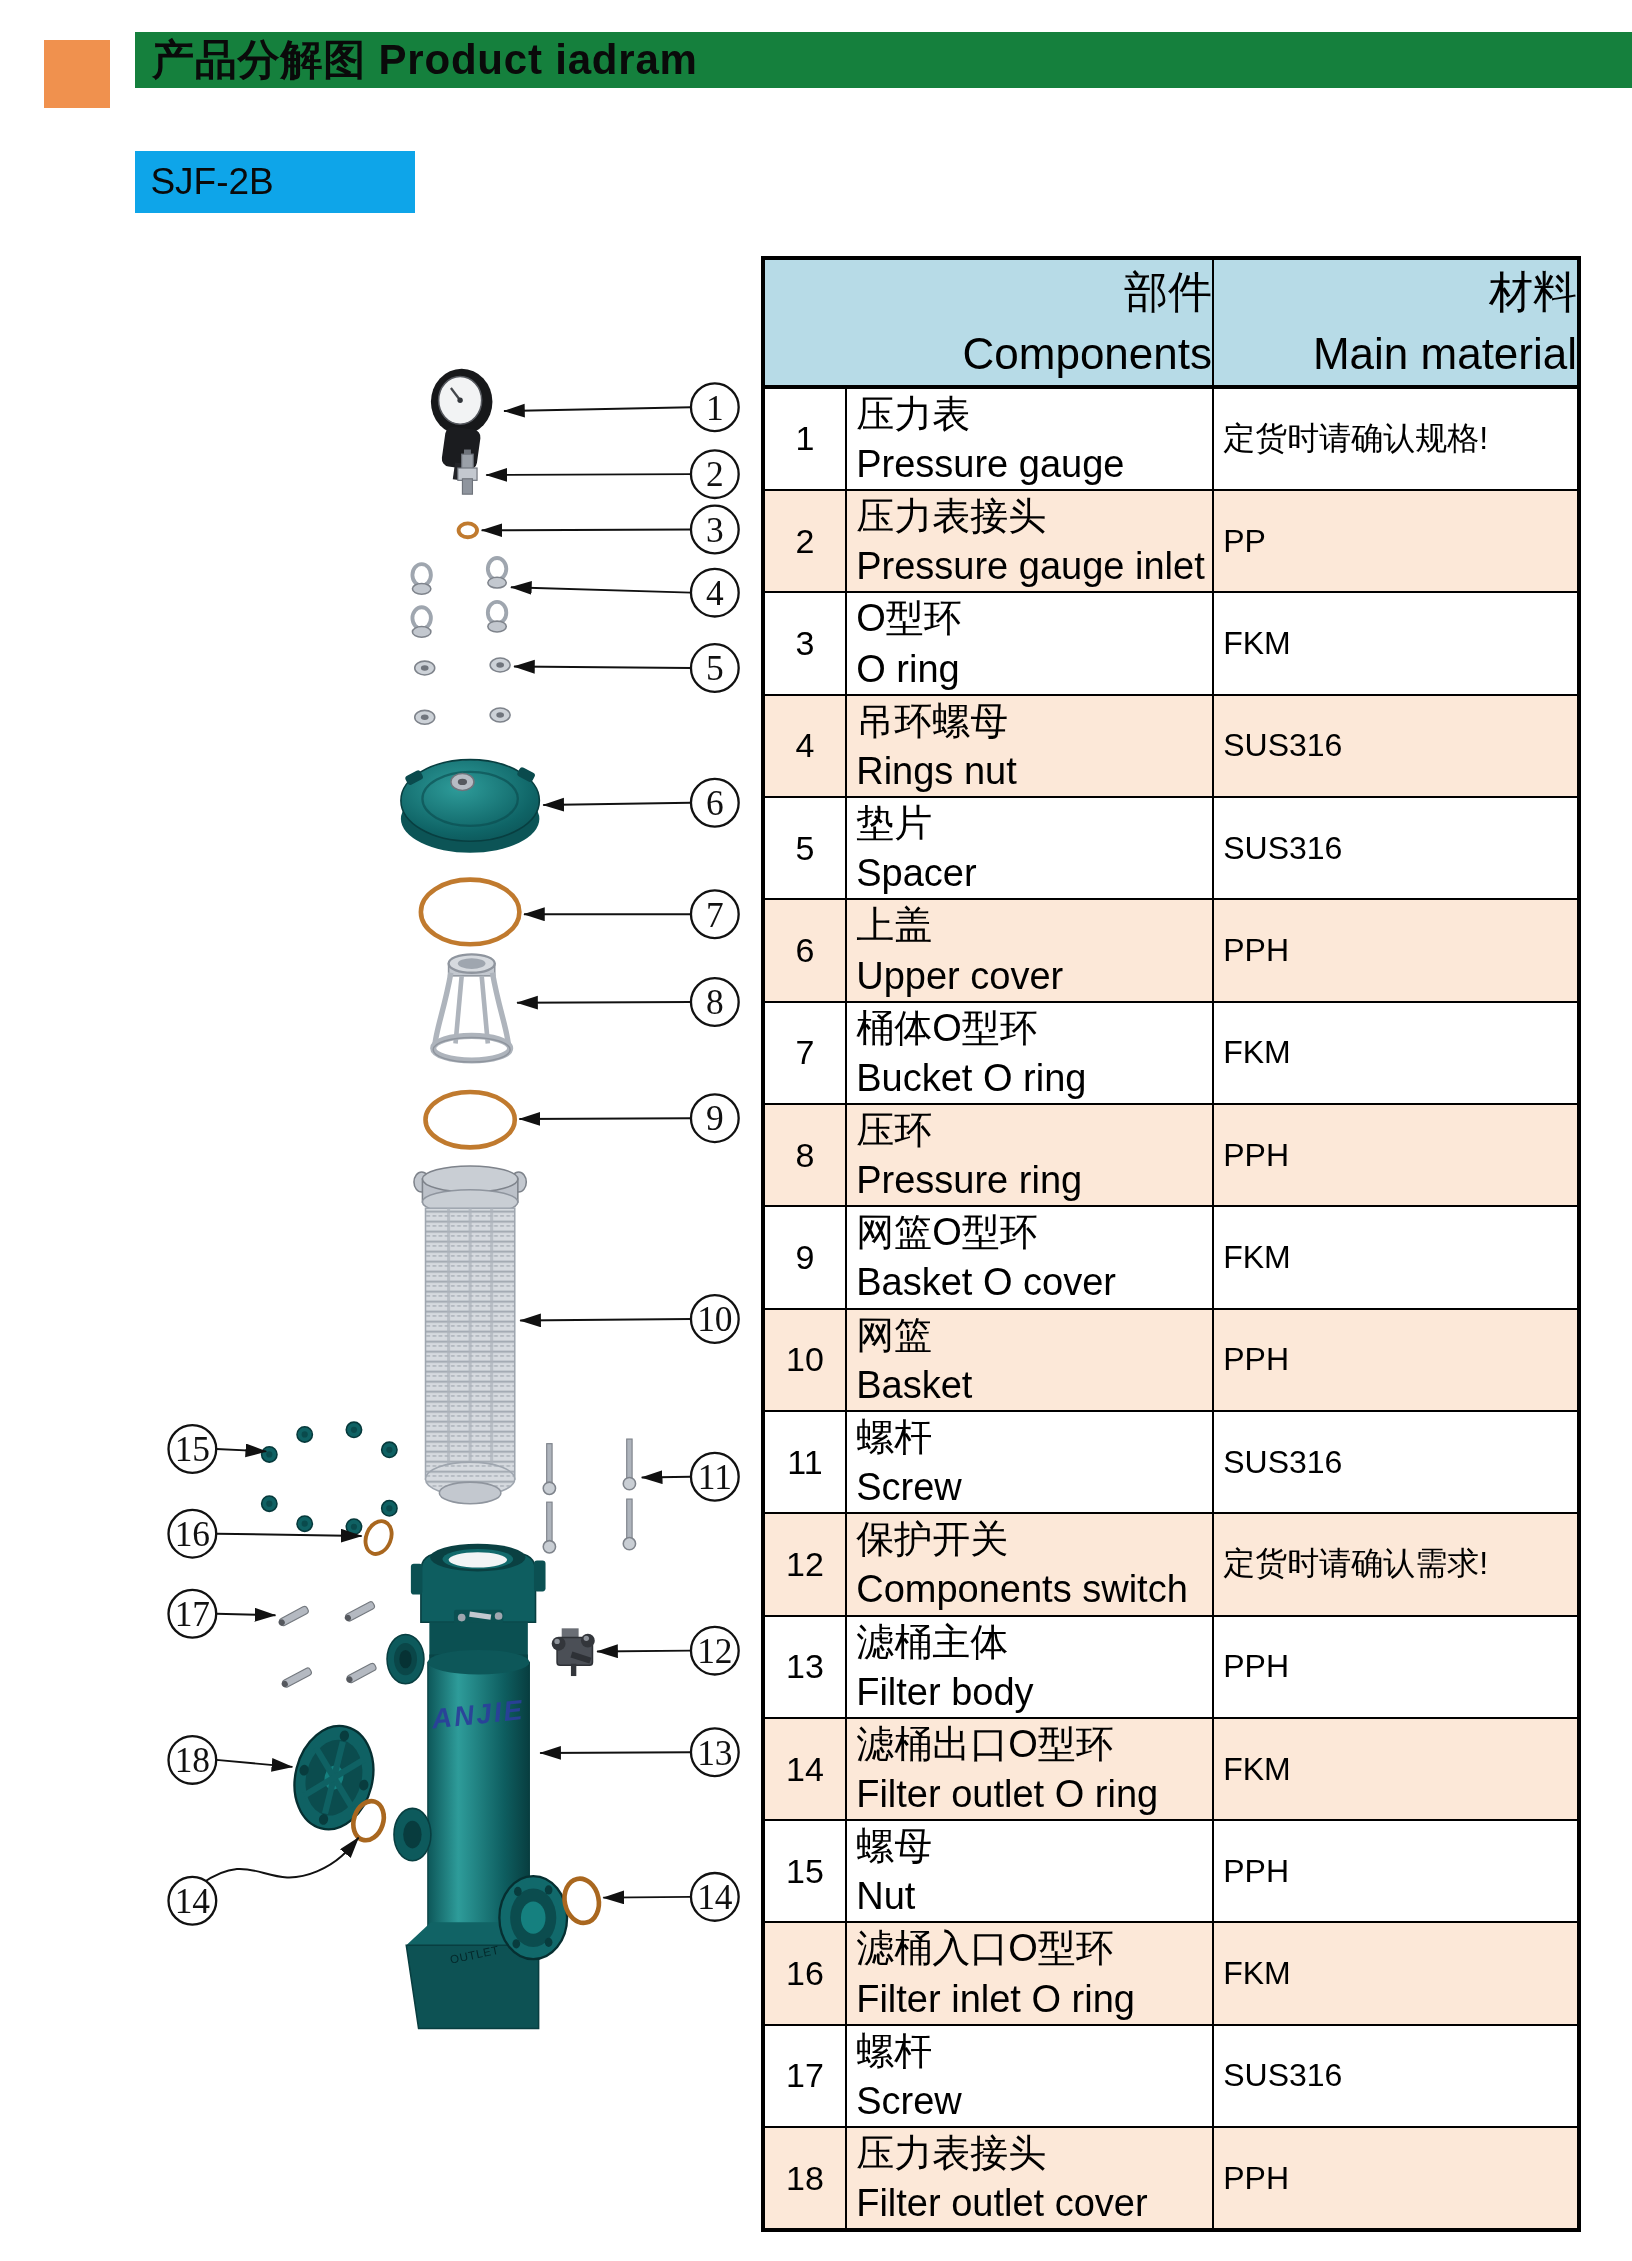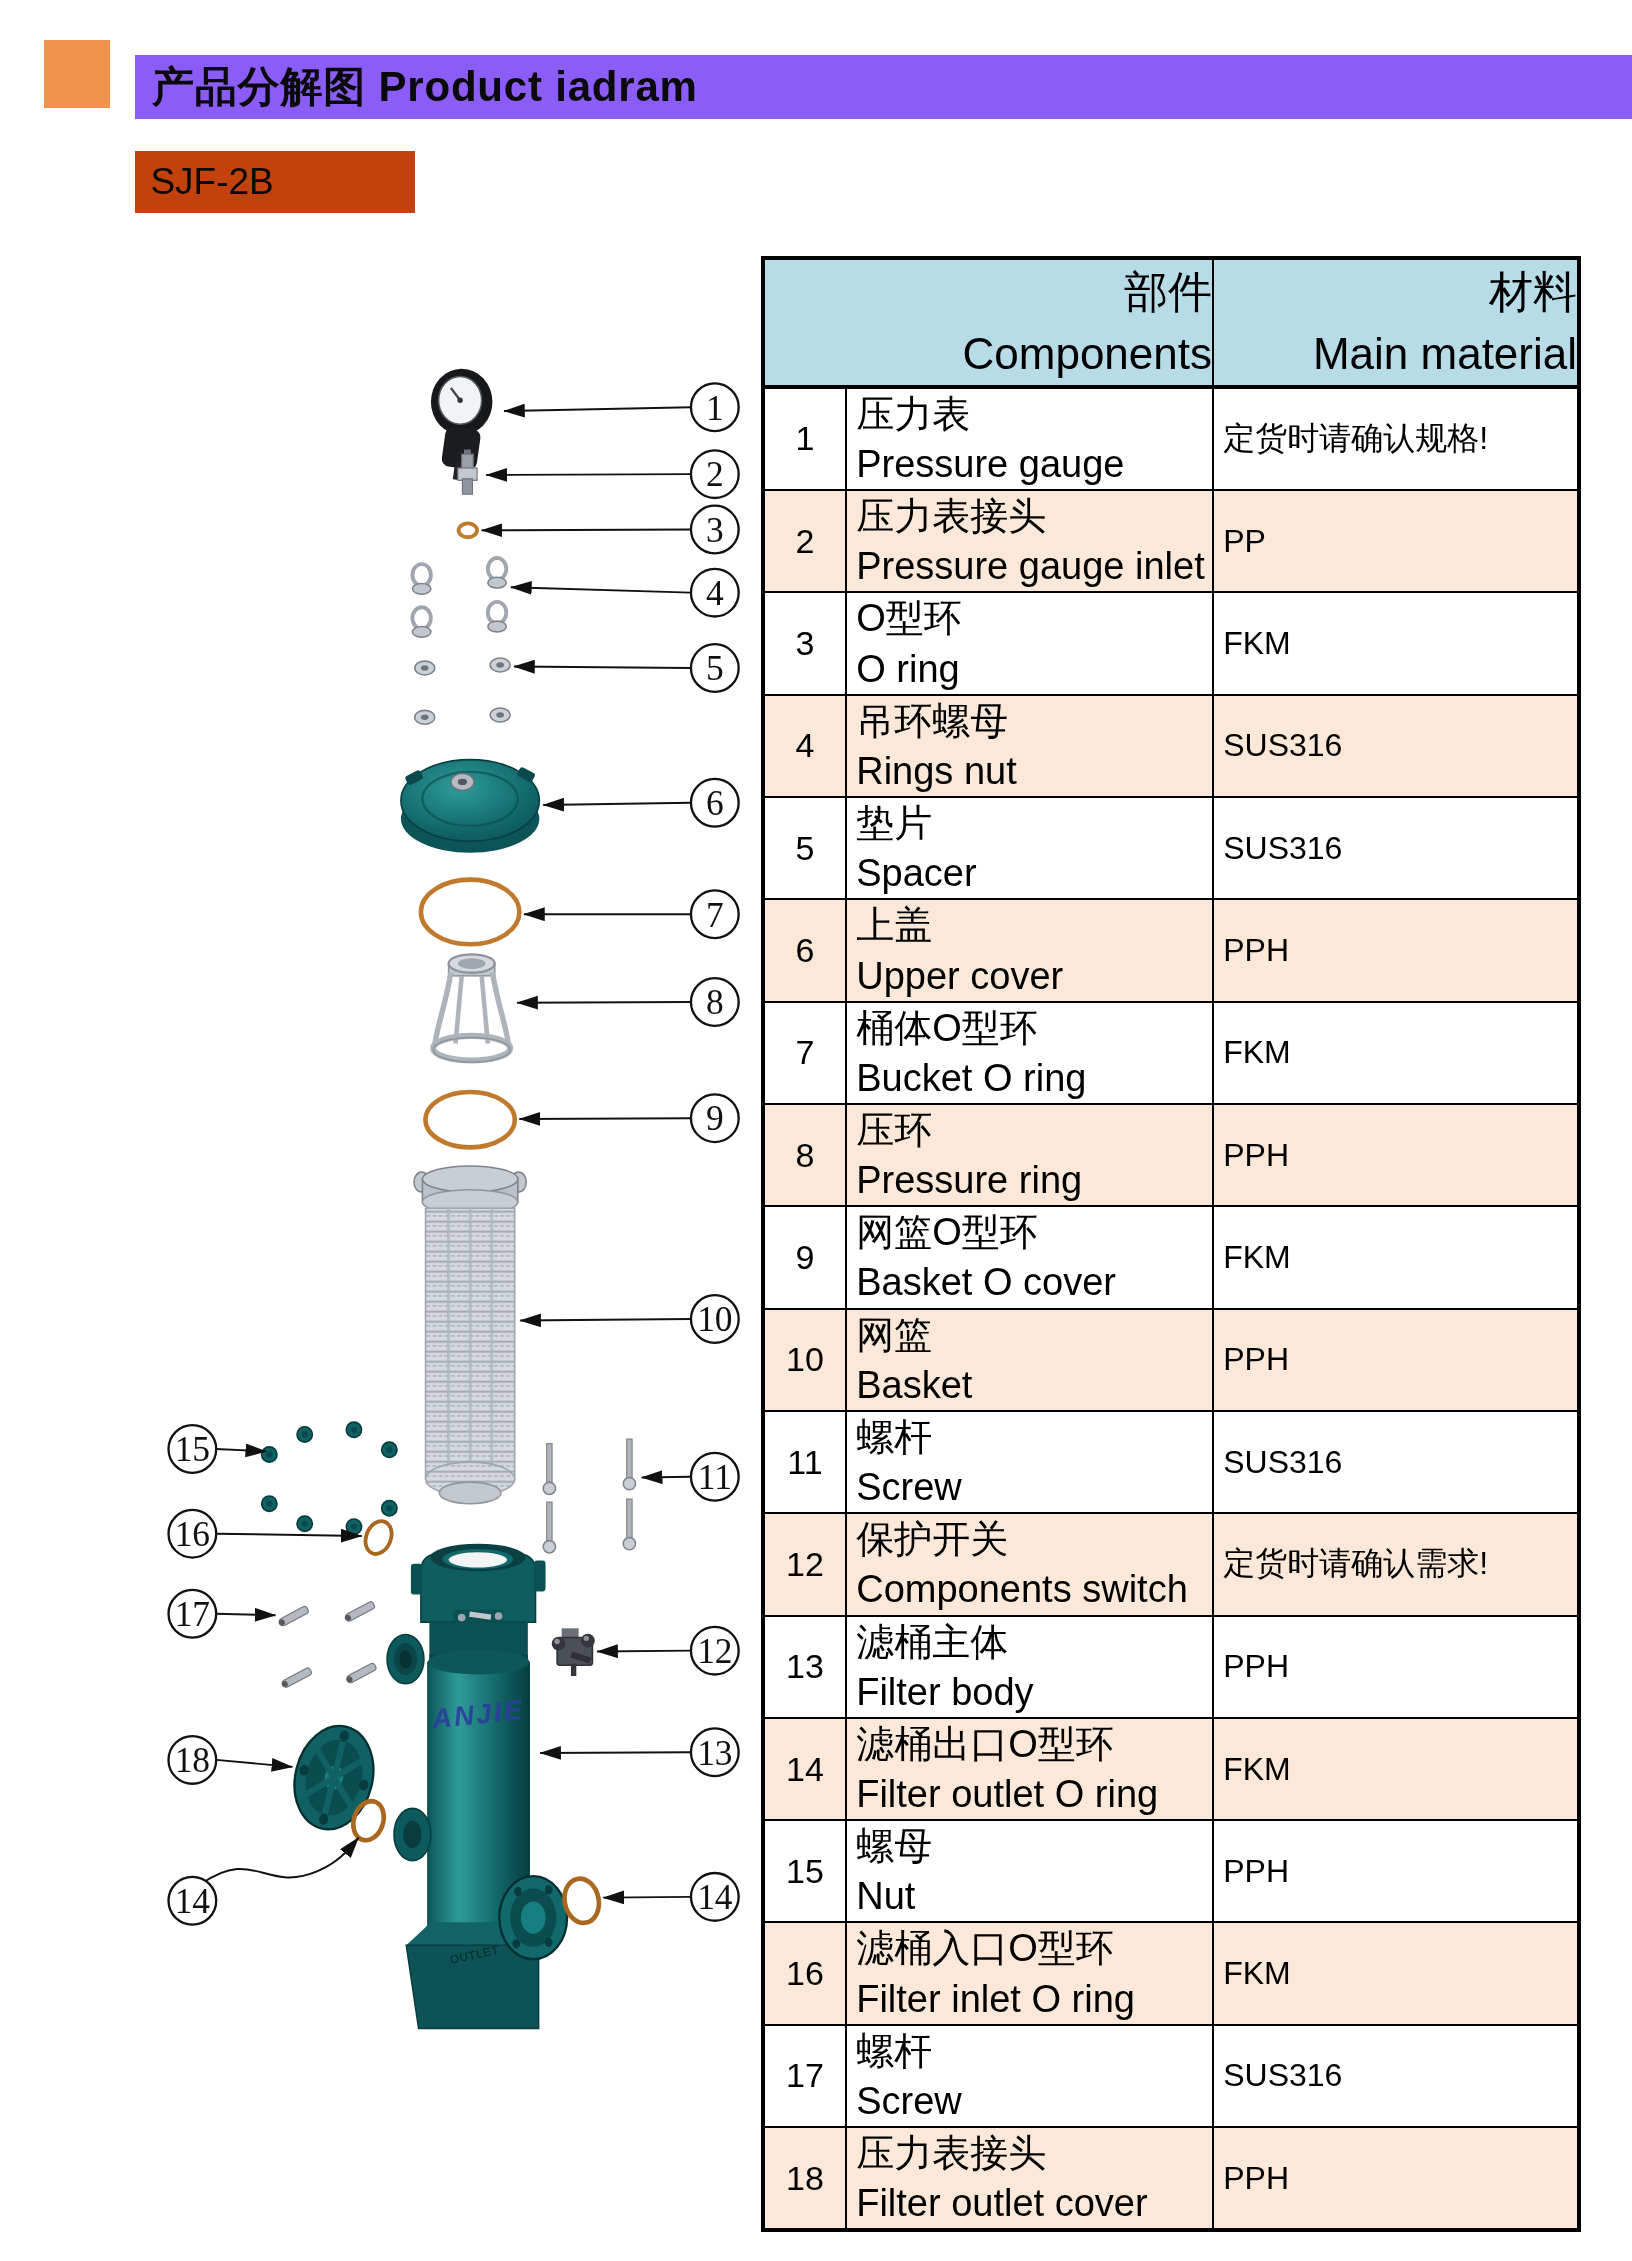--- a/index.html
+++ b/index.html
@@ -5,28 +5,28 @@
   html,body{margin:0;padding:0;}
   body{
     width:1632px;height:2261px;position:relative;background:#ffffff;
     font-family:"Liberation Sans", sans-serif;color:#000;
     overflow:hidden;
   }
   .abs{position:absolute;}
   
   .accent-square{left:44px;top:40px;width:66px;height:68px;background:#F0914E;}
   .title-band{
-    left:135px;top:55px;width:1497px;height:64px;background:#8b5cf6;
+    left:135px;top:32px;width:1497px;height:56px;background:#15803d;
     display:flex;align-items:center;
   }
   .title-band .t{
     padding-left:17px;font-size:42px;font-weight:600;letter-spacing:0.8px;color:#0a0a0a;
   }
   .model-box{
-    left:135px;top:151px;width:280px;height:62px;background:#c2410c;
+    left:135px;top:151px;width:280px;height:62px;background:#0ea5e9;
     display:flex;align-items:center;
   }
   .model-box .t{padding-left:15.4px;font-size:37px;font-weight:500;color:#0a0a0a;}
 
   
   .parts-table-wrap{left:761px;top:256px;}
   table.parts{
     border-collapse:collapse;table-layout:fixed;width:820px;
     border:4.6px solid #000;background:#fff;
   }

